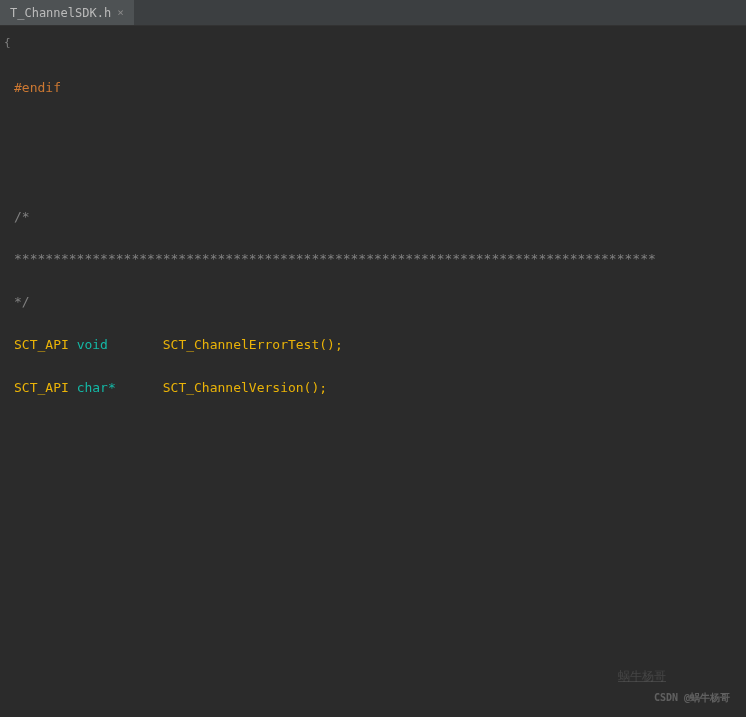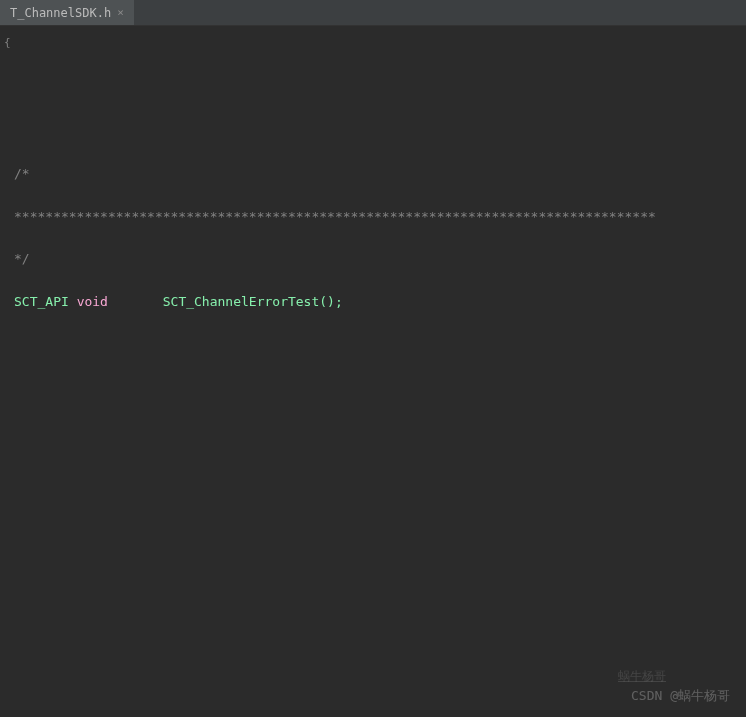--- a/index.html
+++ b/index.html
@@ -54,36 +54,37 @@
       color: #808080;
       font-size: 11px;
     }
     .line {
       display: block;
     }
     .kw-pre {
       color: #cc7832;
     }
     .kw-type {
-      color: #f9a8d4;
+      color: #14b8a6;
     }
     .comment {
       color: #808080;
     }
     .ident {
-      color: #86efac;
+      color: #eab308;
       margin-top: 8px;
     }
     .watermark {
       position: absolute;
       bottom: 12px;
       right: 16px;
       color: rgba(255,255,255,0.25);
-      font-size: 13px;
+      font-size: 10px;
       pointer-events: none;
+      font-weight: bold;
     }
     .watermark2 {
       position: absolute;
       bottom: 32px;
       right: 80px;
       color: rgba(255,255,255,0.12);
       font-size: 12px;
       pointer-events: none;
       text-decoration: underline;
     }
@@ -93,26 +94,28 @@
 
 <div class="tab-bar">
   <div class="tab">
     <span>T_ChannelSDK.h</span>
     <span class="close">×</span>
   </div>
 </div>
 
 <div class="editor">
 <span class="brace-col">{</span>
+<span class="line"><span class="kw-pre">#endif</span></span>
 <span class="line"> </span>
 <span class="line"> </span>
 <span class="line comment">/*</span>
 <span class="line comment">**********************************************************************************</span>
 <span class="line comment">*/</span>
 <span class="line"><span class="ident">SCT_API</span> <span class="kw-type">void</span>       <span class="ident">SCT_ChannelErrorTest();</span></span>
+<span class="line"><span class="ident">SCT_API</span> <span class="kw-type">char*</span>      <span class="ident">SCT_ChannelVersion();</span></span>
 <span class="line"> </span>
 <span class="line"> </span>
 <span class="line"> </span>
 <span class="line"> </span>
 
 
 
 
 
 

